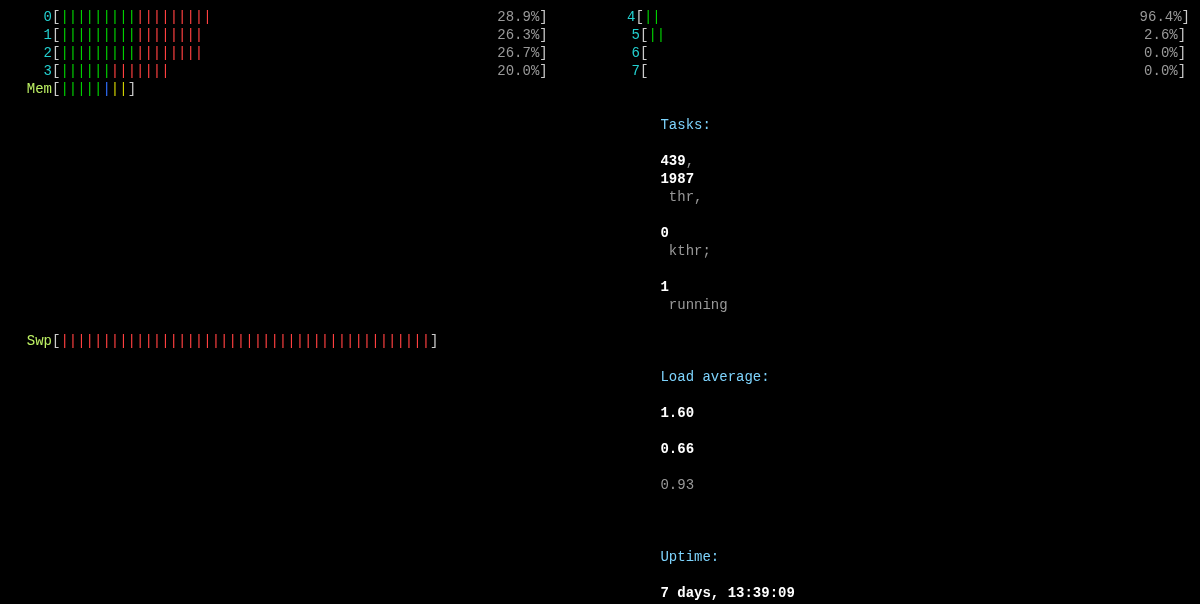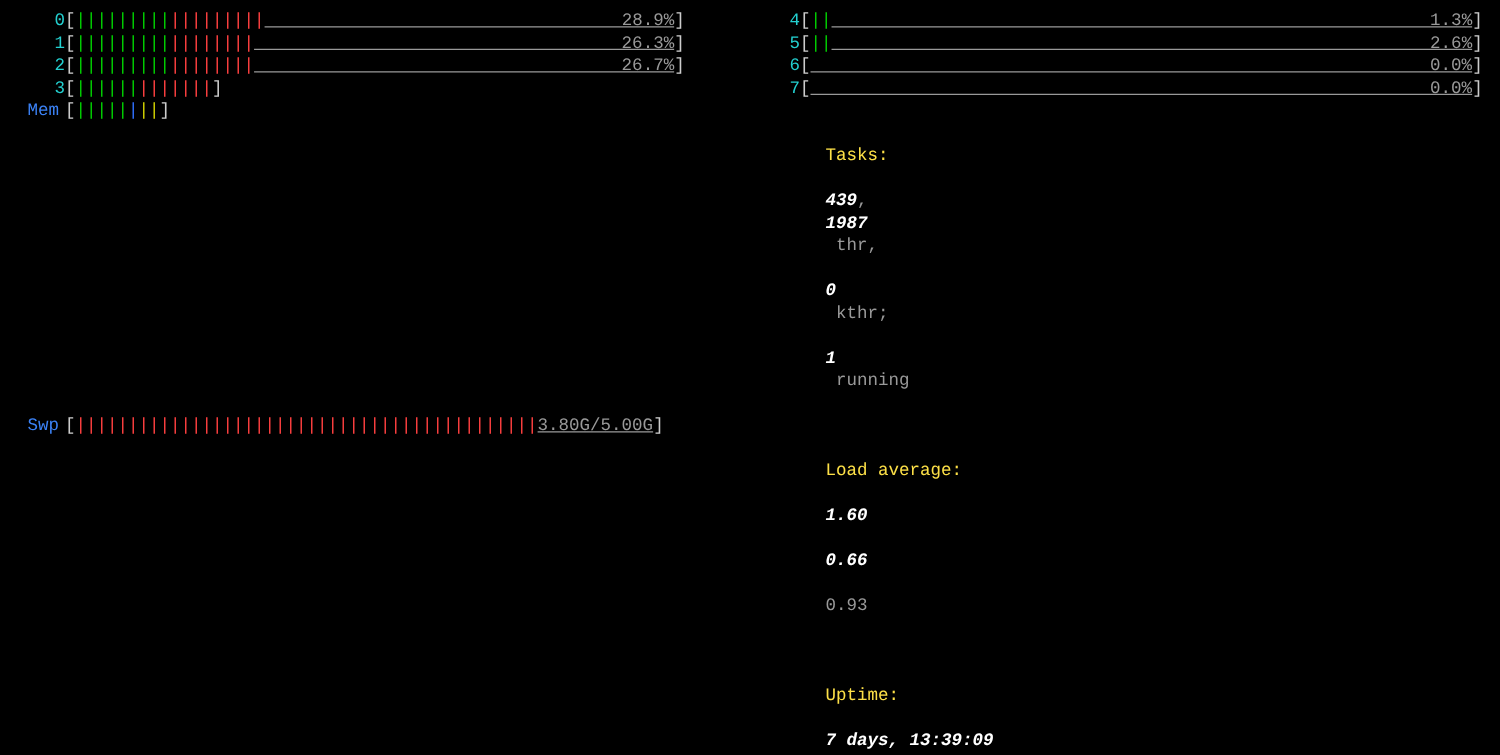--- a/index.html
+++ b/index.html
@@ -11,26 +11,26 @@
     font-family: "Menlo", "Consolas", "Courier New", monospace;
     font-size: 14px;
     line-height: 18px;
     overflow: hidden;
   }
   .term { padding: 8px 10px 0 10px; }
   .row { display: flex; }
   .label { color: #23d0d0; width: 42px; text-align: right; }
   .bracket { color: #ccc; }
   .barcell { display: inline-block; }
-  .pct { color: #999; text-decoration: underline; }
+  .pct { color: #999; }
   .col-left { width: 600px; }
   .col-right { flex: 1; }
-  .mem-label { color: #3b82f6; width: 42px; text-align: left; padding-left: 12px;}
-  .tasks-lbl { color: #fde047; }
-  .tasks-num { color: #fff; font-weight: bold; font-style: italic; }
+  .mem-label { color: #bef264; width: 42px; text-align: right; padding-left: 12px;}
+  .tasks-lbl { color: #7dd3fc; }
+  .tasks-num { color: #fff; font-weight: bold; }
   .thr { color: #999; }
   .bar-g { color: #00d000; }
   .bar-y { color: #d0d000; }
   .bar-r { color: #ff4040; }
   .bar-b { color: #3070ff; }
   .ws { white-space: pre; }
 </style>
 </head>
 <body>
 
@@ -43,21 +43,21 @@
           <span class="bracket">[</span>
           <span class="bar-g">|||||||||</span>
           <span class="bar-r">|||||||||</span>
           <span class="ws pct">                                  28.9%</span>
           <span class="bracket">]</span>
         </div>
         <div class="col-right row">
           <span class="label" style="width:30px">4</span>
           <span class="bracket">[</span>
           <span class="bar-g">||</span>
-          <span class="ws pct">                                                         1.3%</span>
+          <span class="ws pct">                                                         96.4%</span>
           <span class="bracket">]</span>
         </div>
       </div>
       <div class="row">
         <div class="col-left row">
           <span class="label">1</span>
           <span class="bracket">[</span>
           <span class="bar-g">|||||||||</span>
           <span class="bar-r">||||||||</span>
           <span class="ws pct">                                   26.3%</span>
@@ -86,20 +86,21 @@
           <span class="ws pct">                                                           0.0%</span>
           <span class="bracket">]</span>
         </div>
       </div>
       <div class="row">
         <div class="col-left row">
           <span class="label">3</span>
           <span class="bracket">[</span>
           <span class="bar-g">||||||</span>
           <span class="bar-r">|||||||</span>
+          <span class="ws pct">                                       20.0%</span>
           <span class="bracket">]</span>
         </div>
         <div class="col-right row">
           <span class="label" style="width:30px">7</span>
           <span class="bracket">[</span>
           <span class="ws pct">                                                           0.0%</span>
           <span class="bracket">]</span>
         </div>
       </div>
     </div>
@@ -125,21 +126,20 @@
       <span class="tasks-num">1</span>
       <span class="thr ws"> </span><span class="thr">running</span>
     </div>
   </div>
 
   <div class="row">
     <div class="col-left row">
       <span class="mem-label">Swp</span>
       <span class="bracket">[</span>
       <span class="barcell ws" id="swp-bar"><span class="bar-r">||||||||||||||||||||||||||||||||||||||||||||</span></span>
-      <span class="pct ws" id="swp-text">3.80G/5.00G</span>
       <span class="bracket">]</span>
     </div>
     <div class="col-right ws">
       <span class="ws"> </span>
       <span class="tasks-lbl">Load average:</span>
       <span class="ws"> </span>
       <span class="tasks-num">1.60</span>
       <span class="ws"> </span>
       <span class="tasks-num">0.66</span>
       <span class="ws"> </span>

